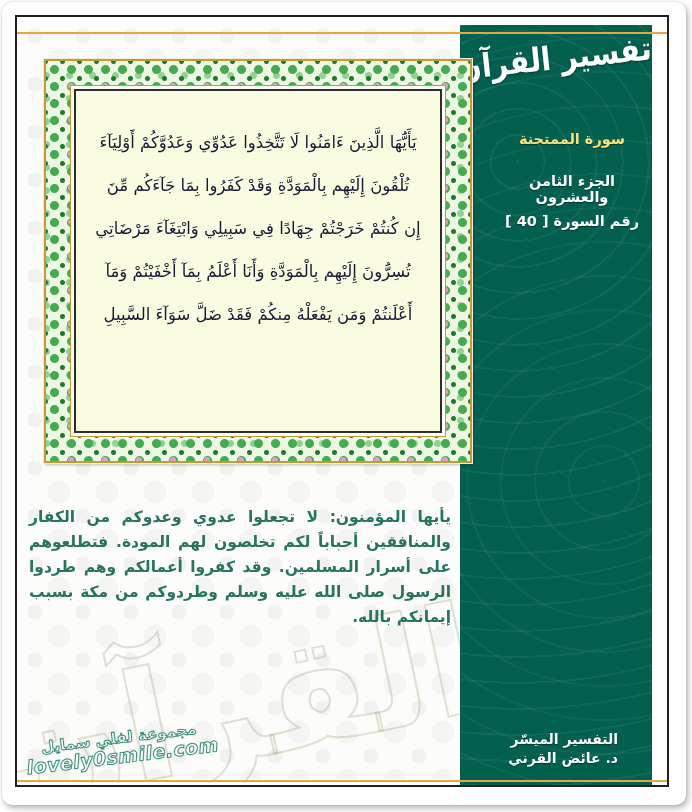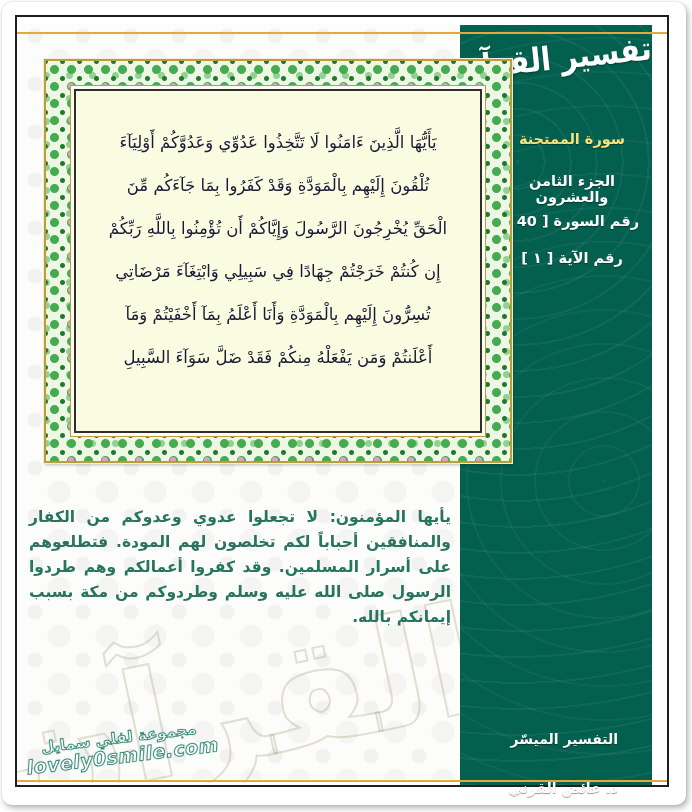--- a/index.html
+++ b/index.html
@@ -43,24 +43,24 @@
             font-size:14.5px; font-weight:bold; color:#ffffff;
             text-shadow:0 1px 1px rgba(0,0,0,.4);padding-left:32px; }
   .s-item.surah { top:106px; color:#f9e27d; }
   .s-item.juz   { top:148px; }
   .s-item.surah-no { top:188px; }
   .s-item.ayah-no  { top:225px; }
   .credit { position:absolute; left:0; right:0; text-align:right; padding-right:34px;
             font-size:14px; font-weight:bold; color:#ffffff;
             text-shadow:0 1px 1px rgba(0,0,0,.4); }
   .credit.src { top:706px; }
-  .credit.author { top:755px; }
+  .credit.author { top:725px; }
 
   
-  .quran-frame { position:absolute; left:27px; top:42px; width:468px; height:404px; z-index:3;
+  .quran-frame { position:absolute; left:27px; top:42px; width:428px; height:404px; z-index:3;
                  border:2px solid #bf9c3a;
                  box-shadow:0 0 0 1px #f3eed9, 1px 2px 3px rgba(0,0,0,.25);
                  background-color:#eef6e4;
                  background-image:
                    radial-gradient(circle, #e2a0c0 2.5px, rgba(0,0,0,0) 3.5px),
                    radial-gradient(circle, #45ab51 4px, rgba(0,0,0,0) 5px),
                    radial-gradient(circle, #1f7a2e 2px, rgba(0,0,0,0) 3px),
                    radial-gradient(circle, #93d193 3px, rgba(0,0,0,0) 4px);
                  background-size:34px 34px, 17px 17px, 17px 17px, 23px 23px;
                  background-position:8px 8px, 0 0, 8px 9px, 12px 3px; }
@@ -106,40 +106,38 @@
     <div class="accent-line bottom"></div>
 
     <div class="faint-wm">
       <span>تفسير القرآن</span>
     </div>
 
     <div class="quran-frame">
       <div class="quran-inner">
         <div class="q-line">يَأَيُّهَا الَّذِينَ ءَامَنُوا لَا تَتَّخِذُوا عَدُوِّي وَعَدُوَّكُمْ أَوْلِيَآءَ</div>
         <div class="q-line">تُلْقُونَ إِلَيْهِم بِالْمَوَدَّةِ وَقَدْ كَفَرُوا بِمَا جَآءَكُم مِّنَ</div>
-        <div class="q-line">الْحَقِّ يُخْرِجُونَ الرَّسُولَ وَإِيَّاكُمْ أَن تُؤْمِنُوا بِاللَّهِ رَبِّكُمْ</div>
         <div class="q-line">إِن كُنتُمْ خَرَجْتُمْ جِهَادًا فِي سَبِيلِي وَابْتِغَآءَ مَرْضَاتِي</div>
         <div class="q-line">تُسِرُّونَ إِلَيْهِم بِالْمَوَدَّةِ وَأَنَا أَعْلَمُ بِمَآ أَخْفَيْتُمْ وَمَآ</div>
         <div class="q-line">أَعْلَنتُمْ وَمَن يَفْعَلْهُ مِنكُمْ فَقَدْ ضَلَّ سَوَآءَ السَّبِيلِ</div>
       </div>
     </div>
 
     <div class="tafsir">
       <p>يأيها المؤمنون: لا تجعلوا عدوي وعدوكم من الكفار والمنافقين أحباباً لكم تخلصون لهم المودة. فتطلعوهم على أسرار المسلمين. وقد كفروا أعمالكم وهم طردوا الرسول صلى الله عليه وسلم وطردوكم من مكة بسبب إيمانكم بالله.</p>
     </div>
 
     <div class="logo">
       <div class="logo-ar">مجموعة لفلي سمايل</div>
       <div class="logo-en">lovely0smile.com</div>
     </div>
 
     <div class="sidebar">
       <div class="calligraphy">تفسير القرآن الكريم</div>
       <div class="s-item surah">سورة الممتحنة</div>
       <div class="s-item juz">الجزء الثامن والعشرون</div>
       <div class="s-item surah-no">رقم السورة [ 40 ]</div>
-      <div class="s-item ayah-no">رقم الآية [ ١ ]</div>
       <div class="credit src">التفسير الميسّر</div>
       <div class="credit author">د. عائض القرني</div>
     </div>
 
   </div>
 </div>
 
 </body></html>

